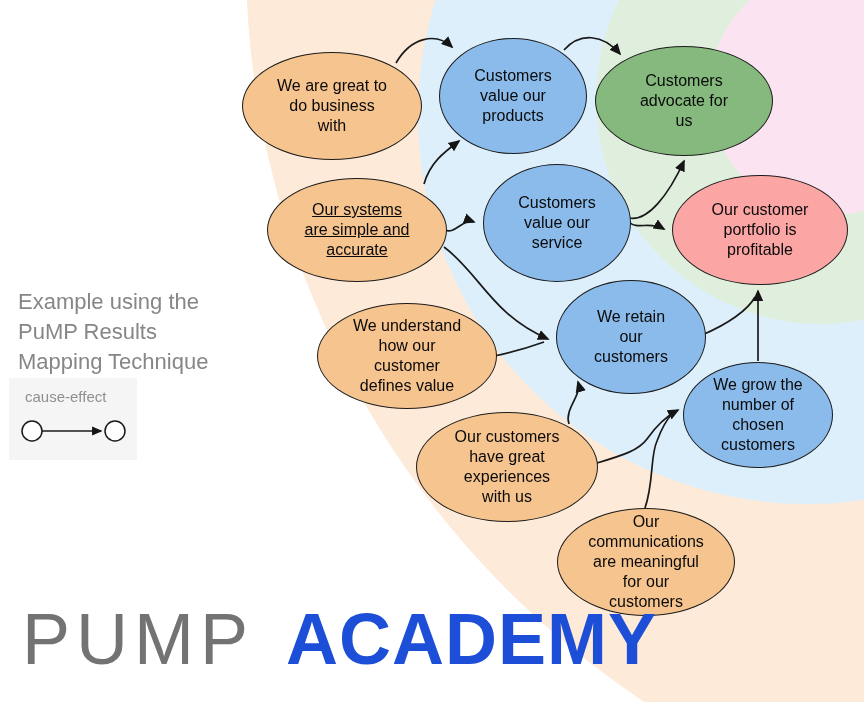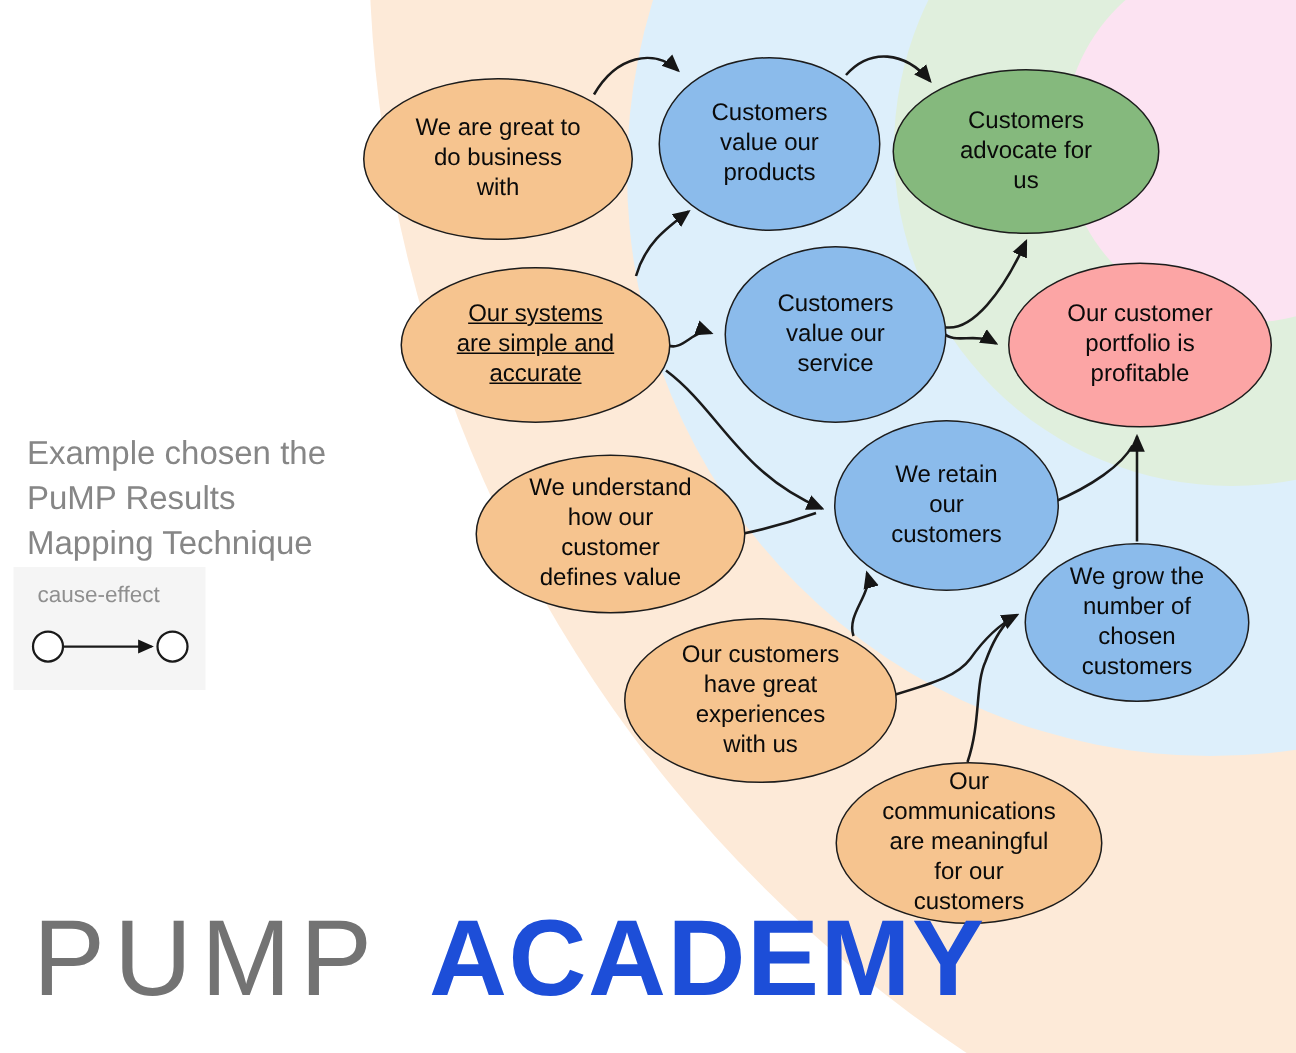--- a/index.html
+++ b/index.html
@@ -87,21 +87,21 @@
 chosen
 customers</div>
       <div class="node" style="left: 595px; top: 46px; width: 176px; height: 108px; background: rgb(133, 185, 125);">Customers
 advocate for
 us</div>
       <div class="node" style="left: 672px; top: 175px; width: 174px; height: 108px; background: #fca5a5;">Our customer
 portfolio is
 profitable</div>
     </div>
 
-  <div id="caption" style="color: rgb(134, 134, 134);">Example chosen the
+  <div id="caption" style="color: rgb(134, 134, 134);">Example using the
 PuMP Results
 Mapping Technique</div>
 
   <div id="legend">
     <div class="legend-label" style="color: rgb(143, 143, 143);">cause-effect</div>
     <svg width="128" height="82" viewBox="0 0 128 82">
       <line x1="33" y1="53" x2="92" y2="53" marker-end="url(#ah)"></line>
       <circle cx="23" cy="53" r="10"></circle>
       <circle cx="106" cy="53" r="10"></circle>
     </svg>

